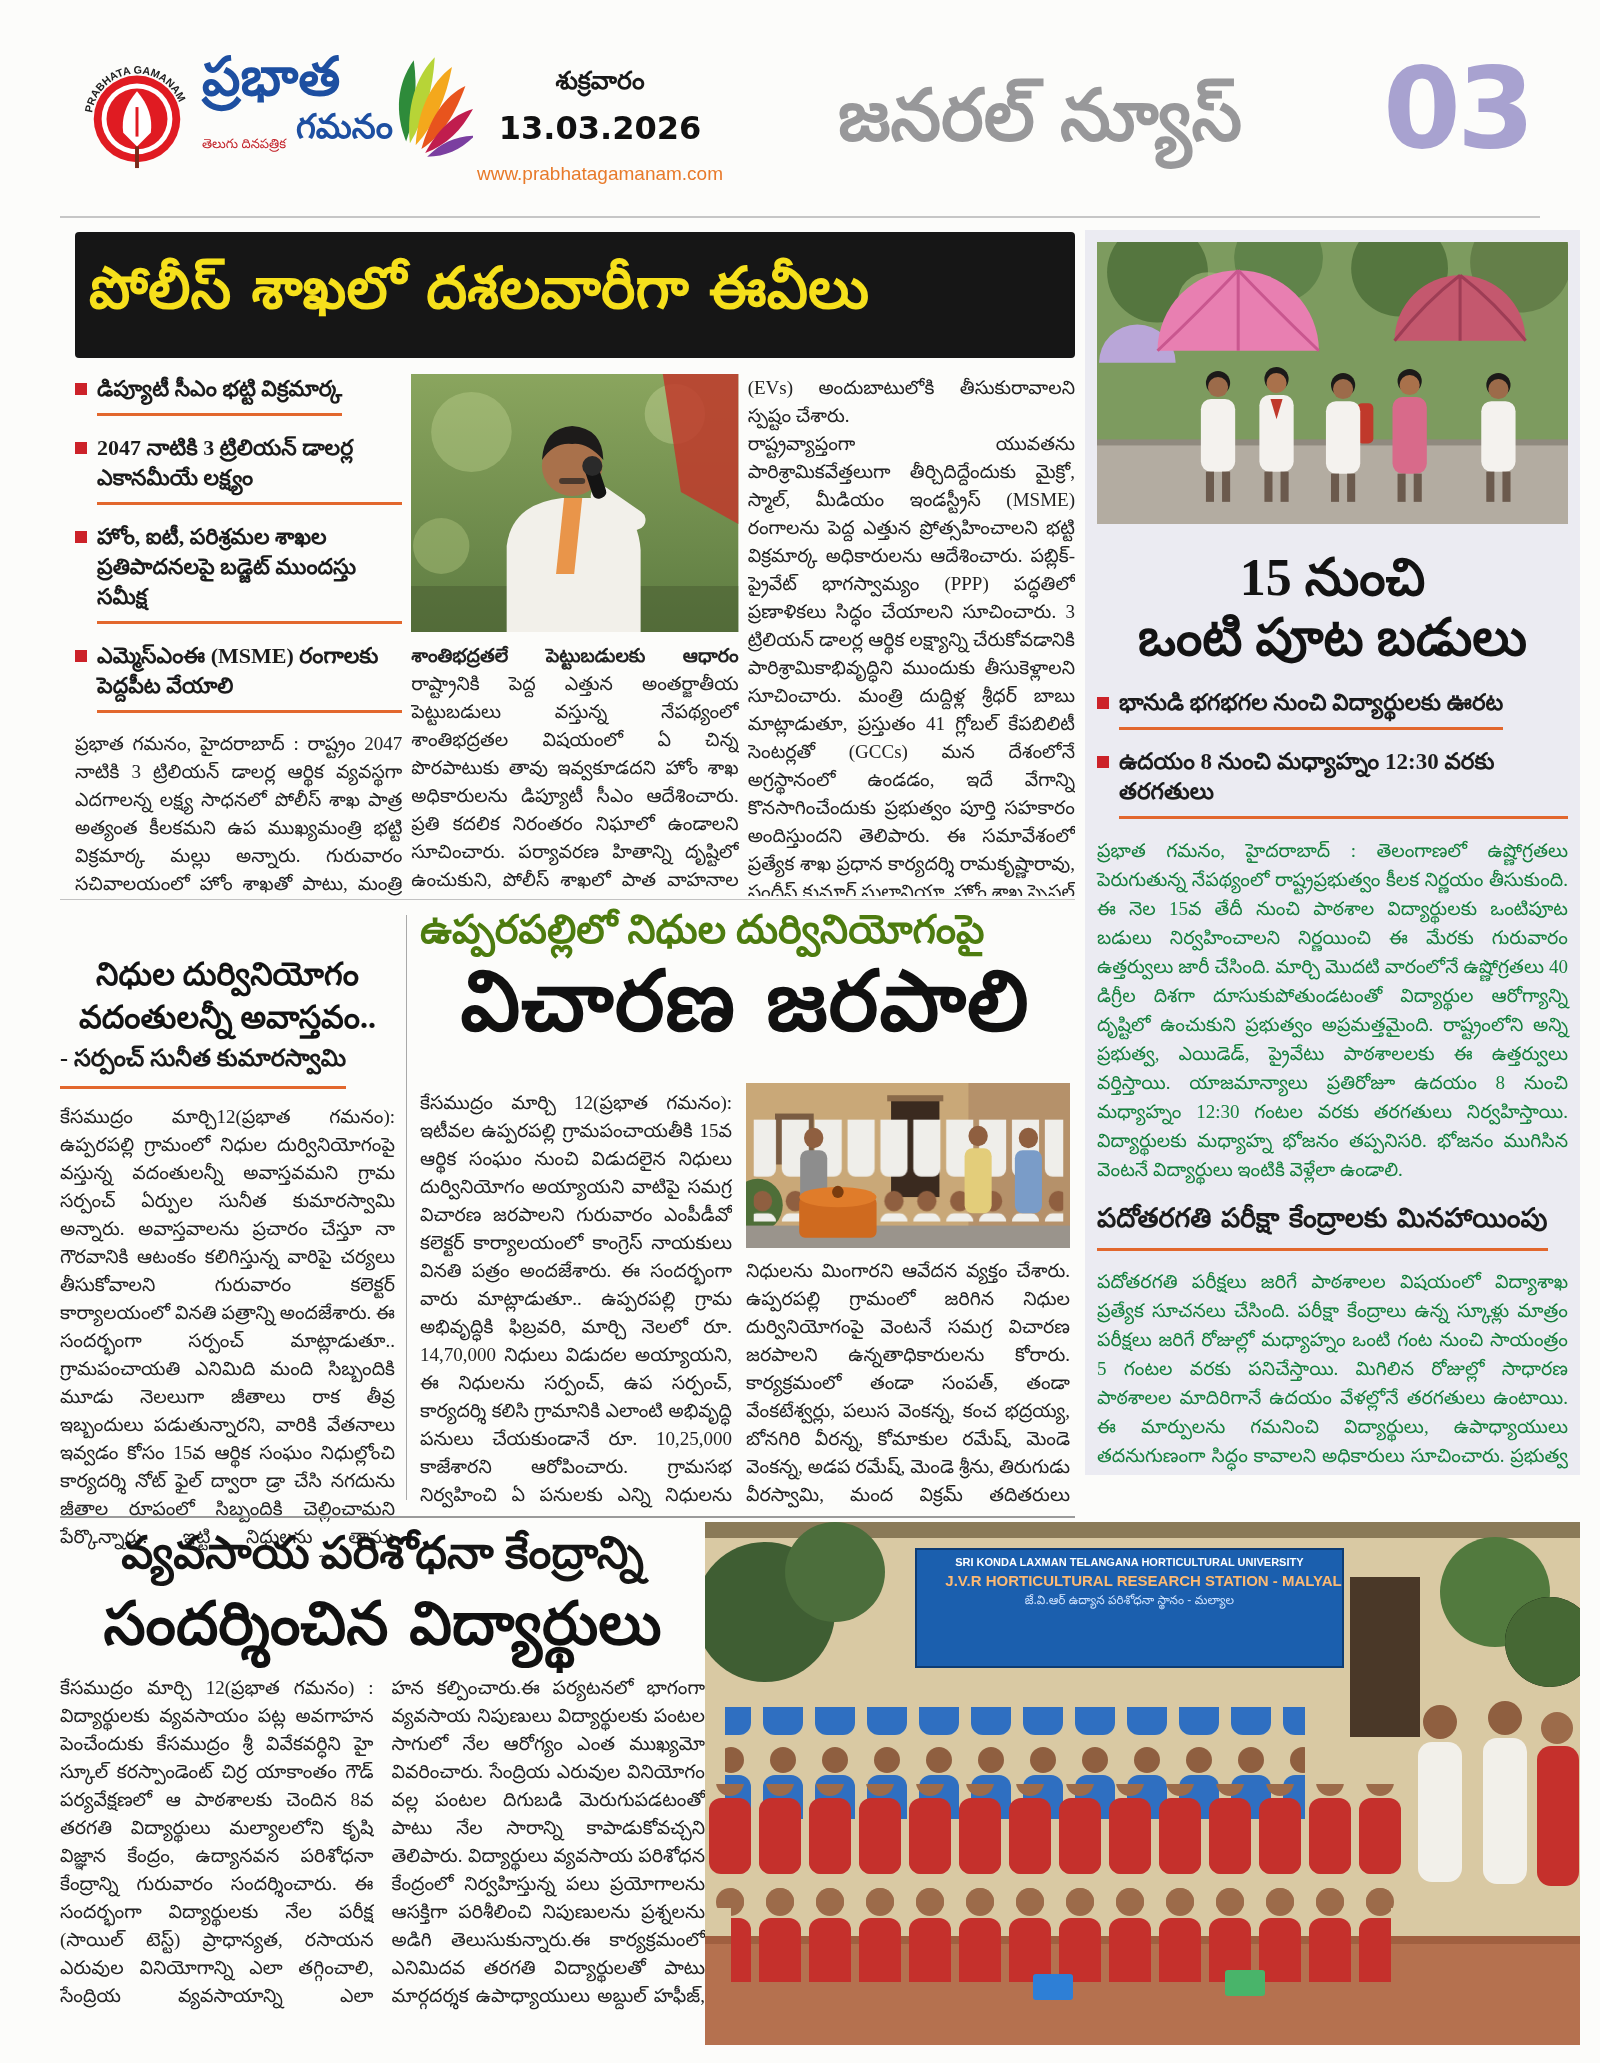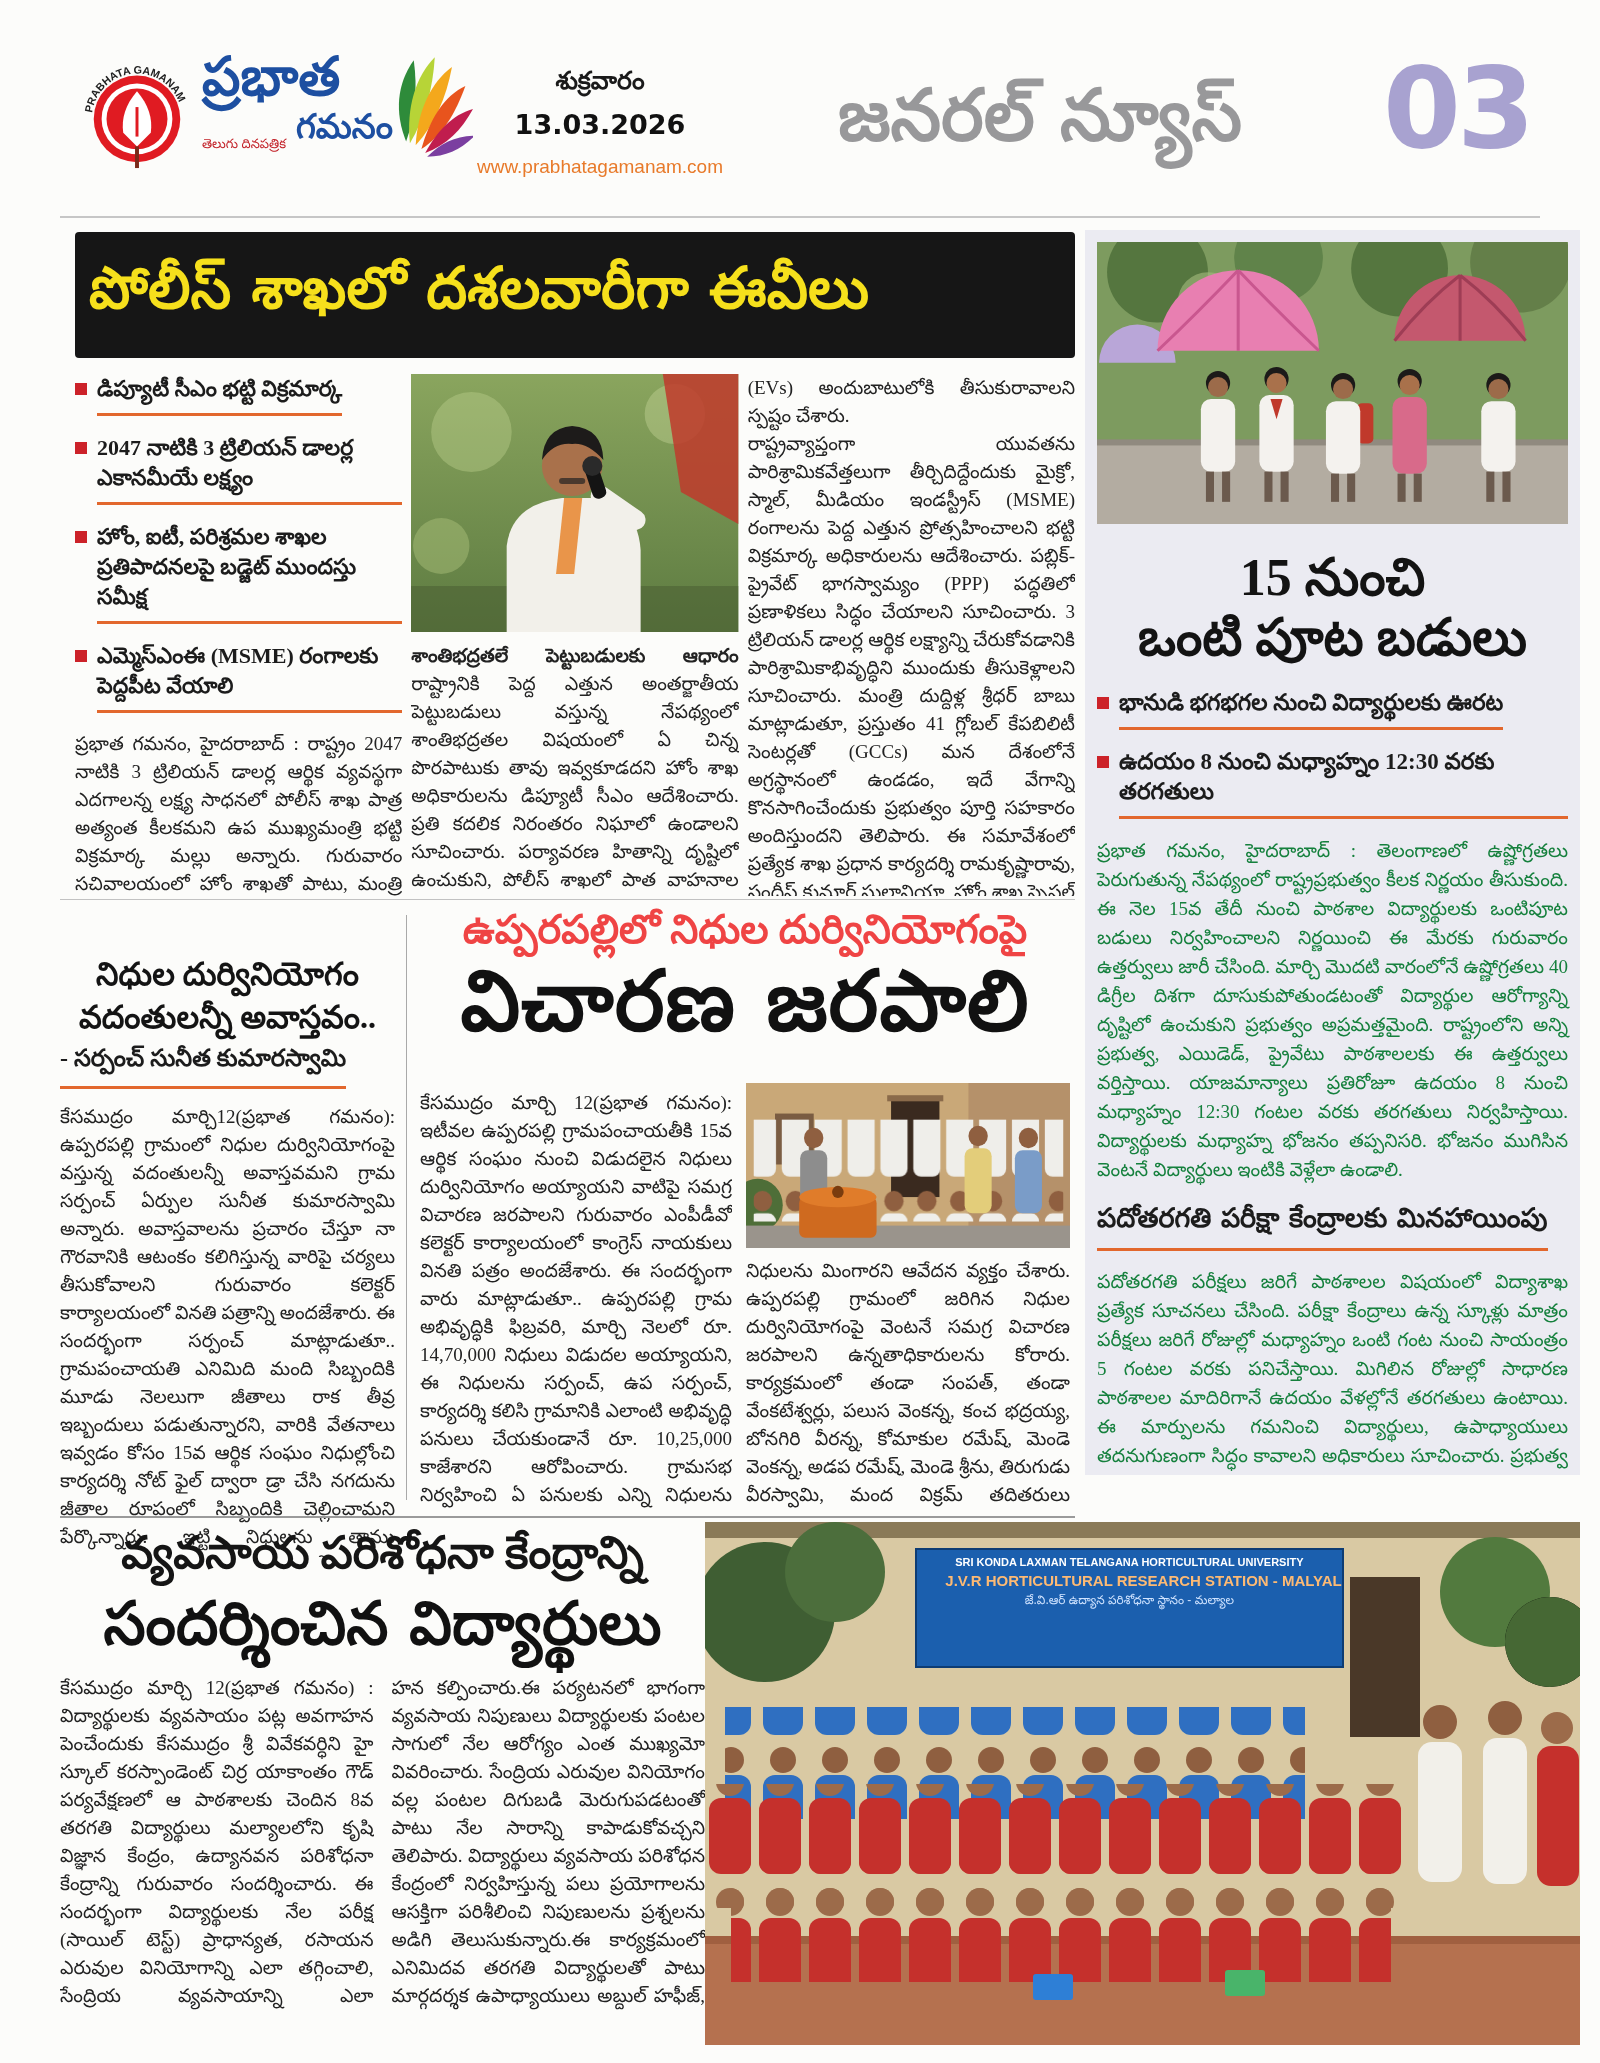--- a/index.html
+++ b/index.html
@@ -11,21 +11,21 @@
   .emblem{width:118px;height:128px;}
   .brand{margin-left:6px;position:relative;}
   .brand-te1{font-family:"DejaVu Sans",sans-serif;font-weight:bold;font-size:54px;line-height:58px;
              color:#1d4fa1;display:block;}
   .brand-row{display:flex;align-items:flex-end;gap:10px;}
   .brand-tagline{font-size:13px;color:#c22027;font-family:"Liberation Sans",sans-serif;}
   .brand-te2{font-family:"DejaVu Sans",sans-serif;font-weight:bold;font-size:34px;color:#1d4fa1;}
   .leaves{width:86px;height:120px;margin-left:-6px;}
   .datebox{position:absolute;left:440px;top:66px;width:320px;text-align:center;}
   .day{font-family:"DejaVu Sans",sans-serif;font-weight:bold;font-size:25px;color:#1a1a1a;}
-  .date{font-family:"DejaVu Sans",sans-serif;font-weight:bold;font-size:27px;color:#111;margin-top:8px;}
+  .date{font-family:"DejaVu Sans",sans-serif;font-weight:bold;font-size:32px;color:#111;margin-top:8px;}
   .url{display:inline-block;margin-top:16px;font-family:"Liberation Sans",sans-serif;font-size:19px;
        color:#e87a2a;text-decoration:none;}
   .section-title{position:absolute;left:790px;top:60px;width:500px;text-align:center;
       font-family:"DejaVu Sans",sans-serif;font-weight:bold;font-size:72px;line-height:110px;
       color:#98989a;white-space:nowrap;overflow:hidden;}
   .page-num{position:absolute;left:1372px;top:48px;width:170px;text-align:center;
       font-family:"DejaVu Sans",sans-serif;font-weight:800;font-size:112px;line-height:120px;
       color:#a8a2d0;letter-spacing:-4px;}
   
   .lead-bar{position:absolute;left:75px;top:232px;width:1000px;height:126px;background:#161616;
@@ -55,21 +55,21 @@
   .rail-body{font-size:19px;line-height:29px;text-align:justify;color:#15803d;margin-top:4px;}
   .rail-subhead{font-family:"DejaVu Sans",sans-serif;font-weight:bold;font-size:27px;
       border-bottom:3px solid #e2672d;padding-bottom:8px;display:inline-block;margin:18px 0 12px;}
   
   .sarpanch{position:absolute;left:60px;top:905px;width:335px;height:604px;overflow:hidden;margin-top:48px;}
   .s-head{text-align:center;font-weight:bold;font-size:32px;line-height:43px;color:#141414;}
   .s-byline{font-weight:bold;font-size:24px;border-bottom:3px solid #e2672d;display:inline-block;
       padding-bottom:8px;margin:6px 0 14px;}
   .vdivider{position:absolute;left:406px;top:915px;height:585px;border-left:1px solid #a9a9a9;}
   .inquiry{position:absolute;left:420px;top:905px;width:650px;height:610px;}
-  .i-kicker{text-align:center;font-weight:bold;font-size:40px;line-height:50px;color:#ef4444;}
+  .i-kicker{font-weight:bold;font-size:40px;line-height:50px;color:#4d7c0f;}
   .i-head{text-align:center;font-family:"DejaVu Sans",sans-serif;font-weight:800;font-size:84px;
       line-height:92px;color:#111;letter-spacing:1px;}
   .i-col1{position:absolute;left:0;top:184px;width:312px;height:422px;overflow:hidden;}
   .i-photo{position:absolute;left:326px;top:178px;width:324px;height:165px;}
   .i-col2{position:absolute;left:326px;top:352px;width:324px;height:254px;overflow:hidden;}
   .hdivider{position:absolute;left:60px;top:1516px;width:1015px;border-top:2px solid #9a9a9a;}
   .mid-rule{position:absolute;left:60px;top:899px;width:1015px;border-top:1px solid #c2c2c2;}
   
   .visit{position:absolute;left:60px;top:1526px;width:645px;height:527px;overflow:hidden;}
   .v-kicker{text-align:center;font-weight:bold;font-size:45px;line-height:54px;color:#151515;}

